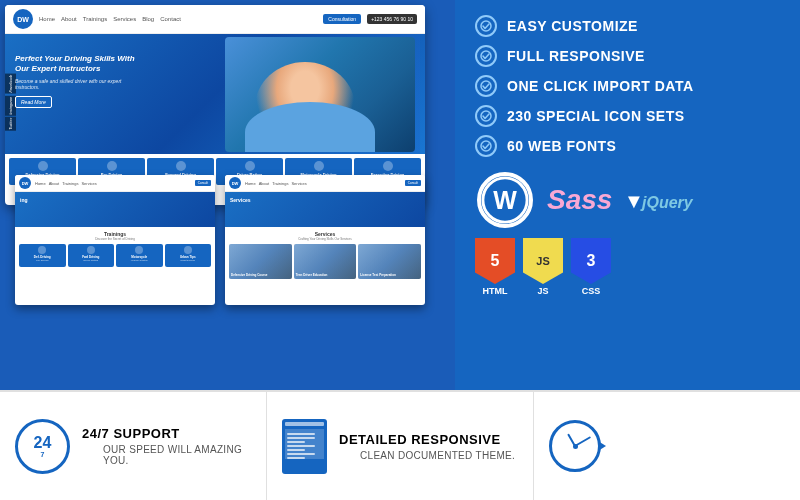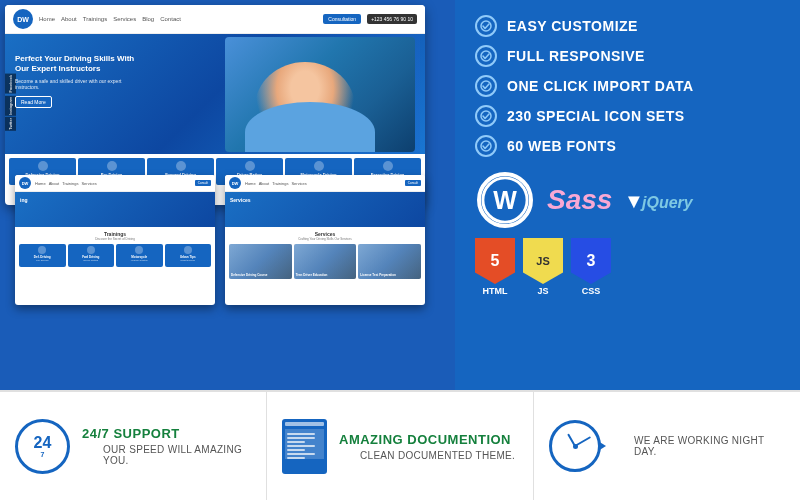--- a/index.html
+++ b/index.html
@@ -85,20 +85,21 @@
       font-size: 5px;
       padding: 2px 4px;
       border-radius: 2px;
     }
 
     .hero-area {
       background: linear-gradient(135deg, #1a6fc4 0%, #0d47a1 50%, #1976D2 100%);
       height: 120px;
       position: relative;
       overflow: hidden;
+      font-style: italic;
     }
 
     .hero-text {
       position: absolute;
       left: 10px;
       top: 20px;
       color: #fff;
     }
 
     .hero-text h2 {
@@ -633,21 +634,21 @@
       width: 0;
       height: 0;
       border-top: 5px solid transparent;
       border-bottom: 5px solid transparent;
       border-left: 8px solid #1565C0;
     }
 
     .bottom-text h3 {
       font-size: 13px;
       font-weight: 900;
-      color: #15803d;
+      color: #000000;
       letter-spacing: 0.5px;
       margin-bottom: 3px;
     }
 
     .bottom-text p {
       font-size: 10px;
       color: #555;
       letter-spacing: 0.3px;
       margin-left: 21px;
     }
@@ -936,32 +937,31 @@
           <div class="doc-line"></div>
           <div class="doc-line short"></div>
           <div class="doc-line"></div>
           <div class="doc-line short"></div>
           <div class="doc-line"></div>
           <div class="doc-line short"></div>
         </div>
       </div>
     </div>
     <div class="bottom-text">
-      <h3>AMAZING DOCUMENTION</h3>
+      <h3>DETAILED RESPONSIVE</h3>
       <p>CLEAN DOCUMENTED THEME.</p>
     </div>
   </div>
 
   <div class="bottom-item">
     <div class="bottom-icon">
       <div class="clock-icon">
         <div class="clock-hand-h"></div>
         <div class="clock-hand-m"></div>
         <div class="clock-center"></div>
         <div class="clock-arrow"></div>
       </div>
     </div>
     <div class="bottom-text">
-      <p>WE ARE WORKING NIGHT DAY.</p>
     </div>
   </div>
 
 </div>
 
 </body></html>

